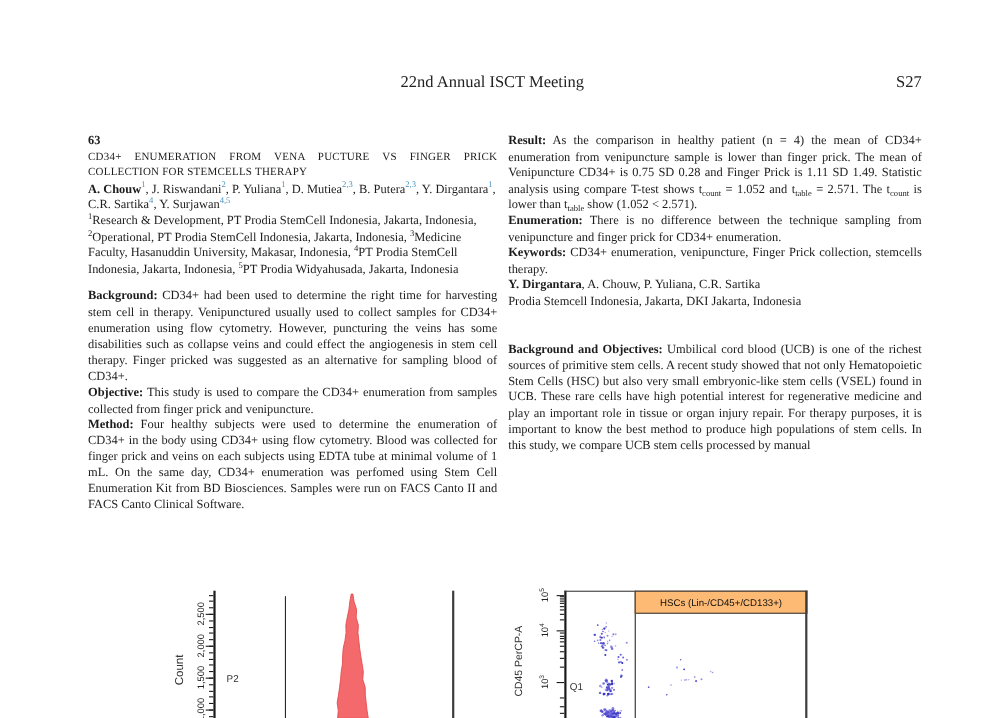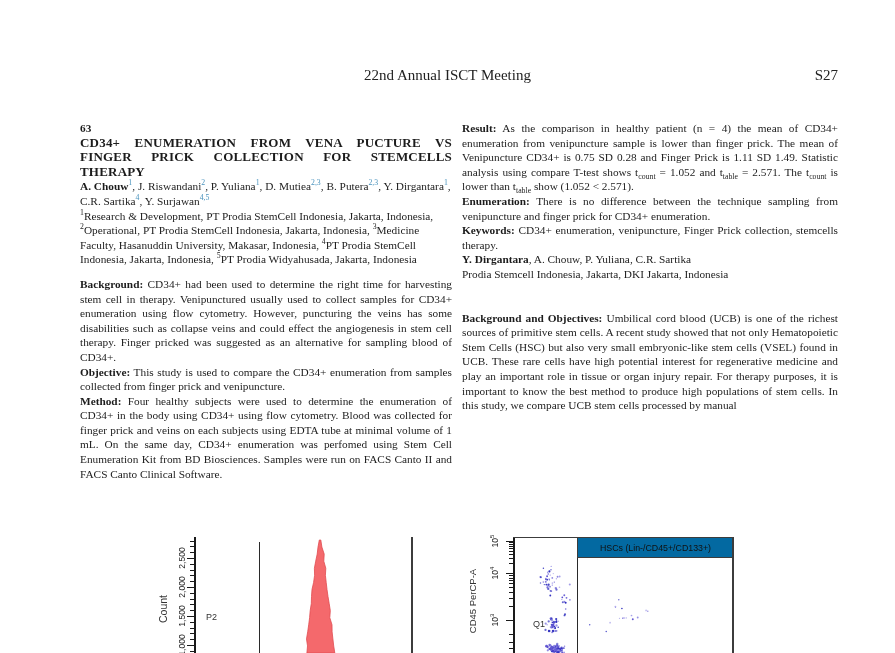--- a/index.html
+++ b/index.html
@@ -10,21 +10,21 @@
   
   .page-header{position:absolute;top:67px;left:0;width:100%;height:20px;font-size:15px;color:#222}
   .meeting-title{position:absolute;left:0;right:0;text-align:center}
   .page-number{position:absolute;right:57px;top:0}
 
   
   .col{position:absolute;top:121px;font-size:11.3px;line-height:14.6px;text-align:justify}
   .col-left{left:80px;width:372px}
   .col-right{left:462px;width:376px}
   .abs-number{font-weight:bold;text-align:left}
-  .abs-title{font-size:13px;font-weight:bold;line-height:14.6px;text-align:justify;letter-spacing:.2px}
+  .abs-title{font-size:10px;font-weight:normal;line-height:14.6px;text-align:justify;letter-spacing:.2px}
   .authors,.affils{text-align:left}
   .b{font-weight:bold}
   .para{margin:0}
   .gap-sm{margin-top:10px}
   .gap-md{margin-top:29px}
   .gap-lg{margin-top:50px}
   sup{font-size:7.8px;line-height:0;vertical-align:super}
   sub{font-size:7.8px;line-height:0;vertical-align:sub}
   .asup{color:#4a93bd}
 
@@ -33,31 +33,31 @@
   #fig-hist{left:150px;width:264px}
   #fig-scatter{left:465px;width:270px}
   .vlabel{position:absolute;transform:translate(-50%,-50%) rotate(-90deg);font-size:10.5px;white-space:nowrap;color:#333}
   .ticklabel{position:absolute;transform:translate(-50%,-50%) rotate(-90deg);font-size:8.5px;white-space:nowrap;color:#222}
   .axis-v{position:absolute;top:0;width:2px;height:116px;background:#1a1a1a}
   .tickmark{position:absolute;height:1px;background:#1a1a1a}
   .gate-line{position:absolute;width:1px;background:#2a2a2a}
   .border-r{position:absolute;top:0;width:2px;height:116px;background:#3c3c3c}
   .border-t{position:absolute;height:1px;background:#3c3c3c}
   .gate-tag{position:absolute;font-size:9px;color:#333}
-  .hsc-box{position:absolute;border:1px solid #3c3c3c;font-size:8.8px;display:flex;align-items:center;justify-content:center;white-space:nowrap;color:#111;background:#0369a1}
+  .hsc-box{position:absolute;border:1px solid #3c3c3c;font-size:8.8px;display:flex;align-items:center;justify-content:center;white-space:nowrap;color:#111;background:#fdba74}
   svg{position:absolute;left:0;top:0}
   #hist-ylabel{left:13px;top:72px}
   #hist-axis{left:44px}
   #hist-gate-label{left:56px;top:75px}
   #hist-gate-line{left:109px;top:5px;height:111px}
   #hist-right-border{left:261px}
   #scatter-ylabel{left:7px;top:64px;font-size:9.5px}
   #scatter-axis{left:48px}
   #scatter-top-border{left:48px;top:0;width:221px}
-  #scatter-q1{left:68px;top:82px}
+  #scatter-q1{left:53px;top:82px}
   #scatter-gate-line{left:112px;top:0;height:116px}
   #scatter-hsc-box{left:112px;top:0;width:157px;height:21px}
   #scatter-right-border{left:267px}
 </style>
 </head>
 <body>
 
 <div class="page">
 
   <header class="page-header">

